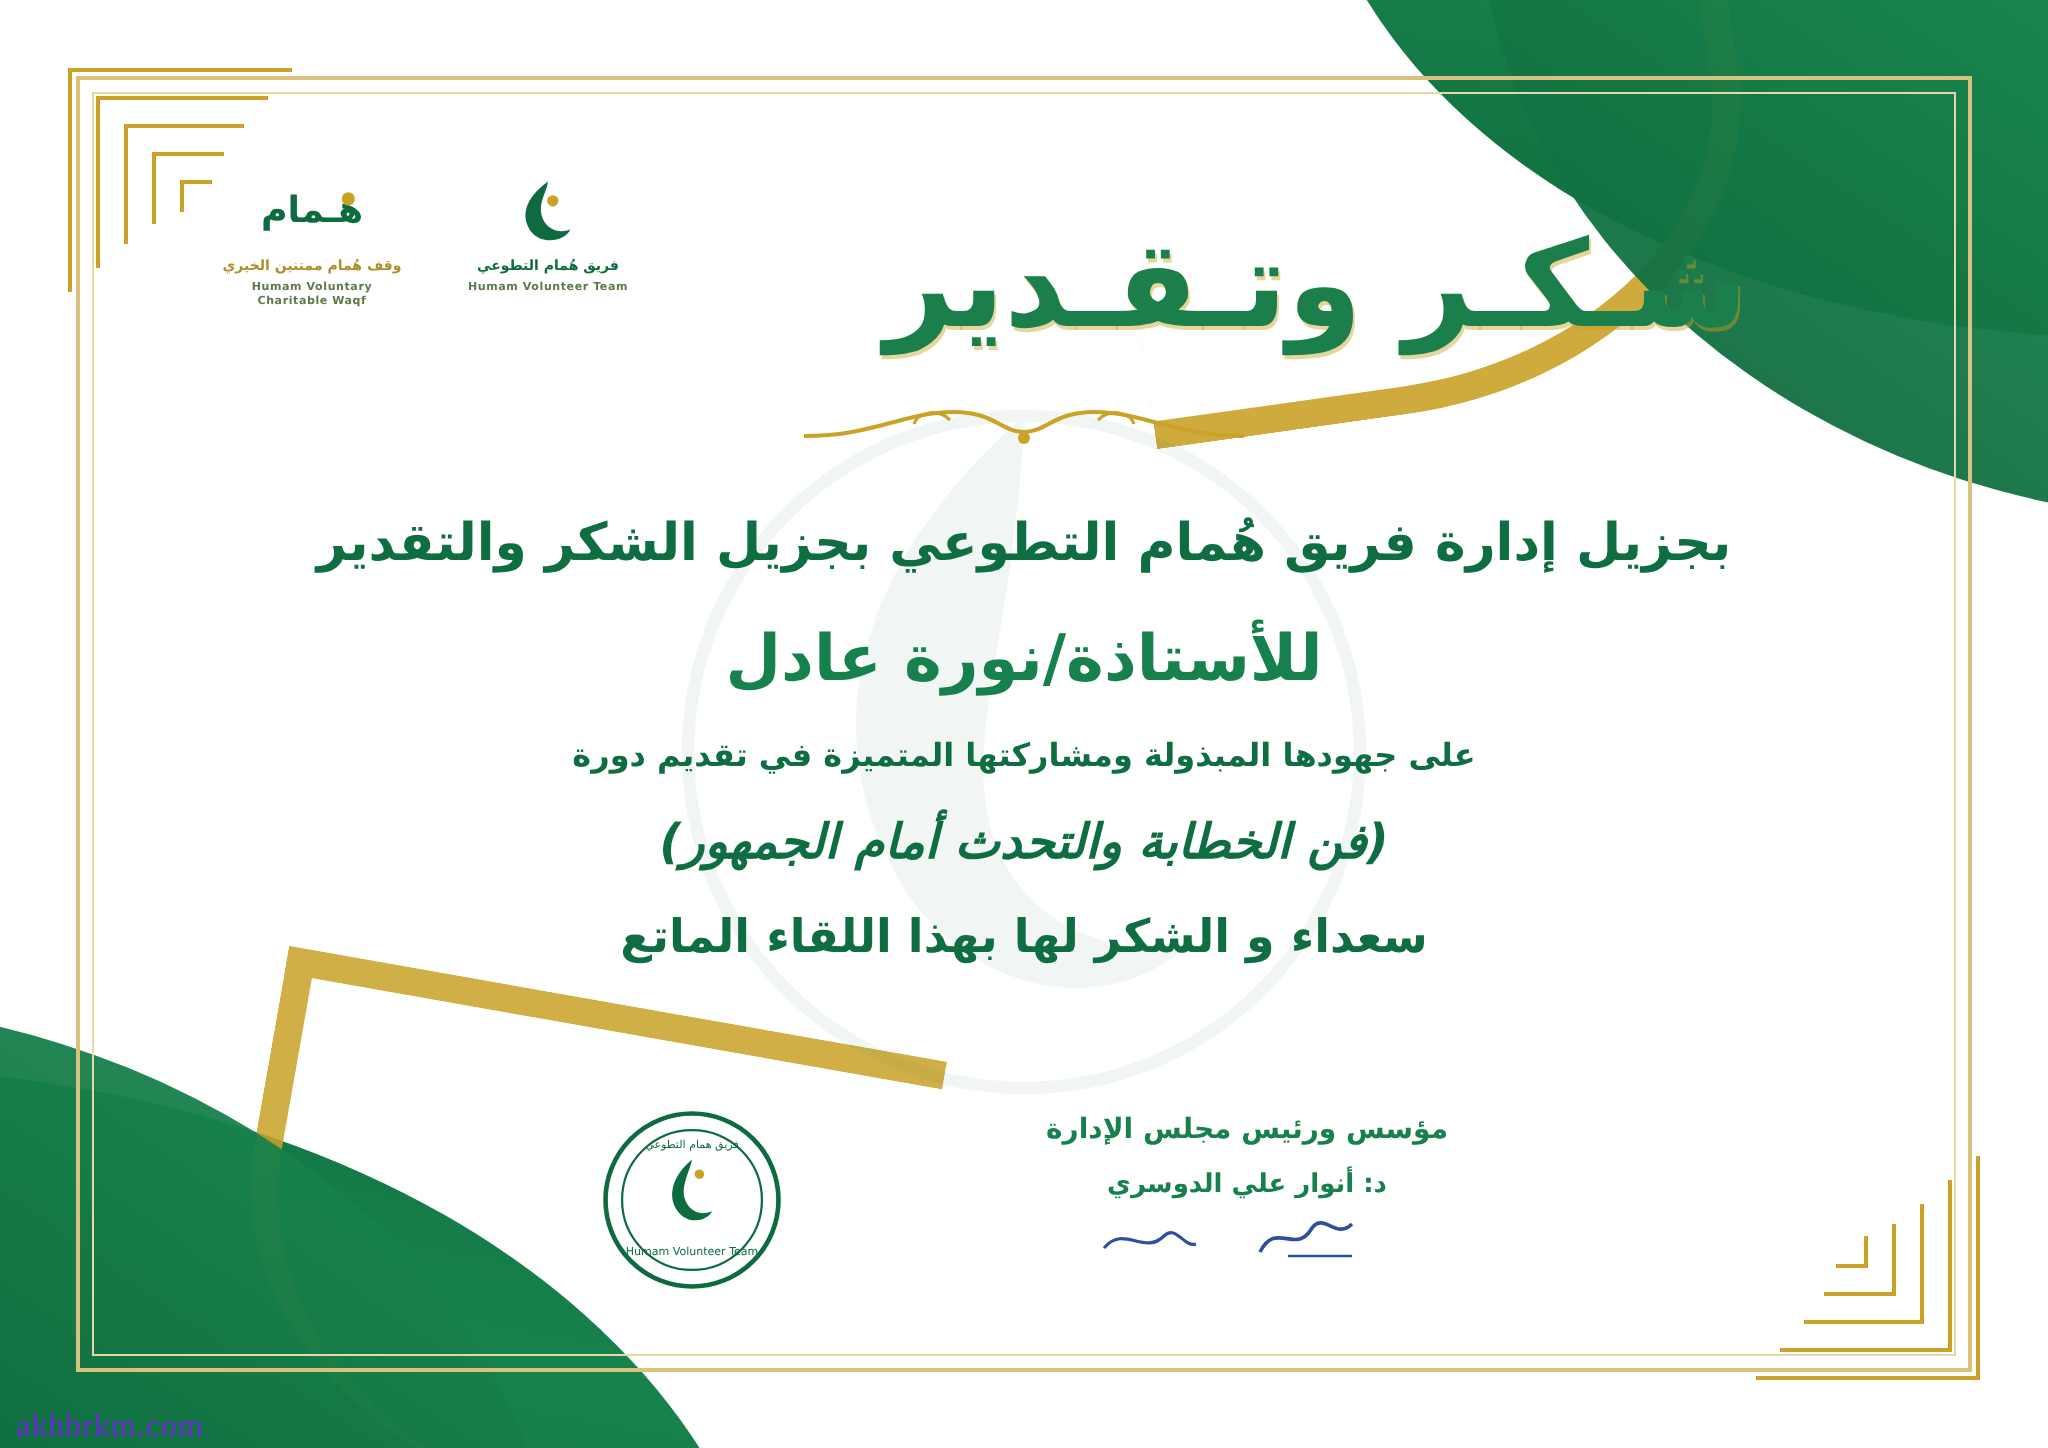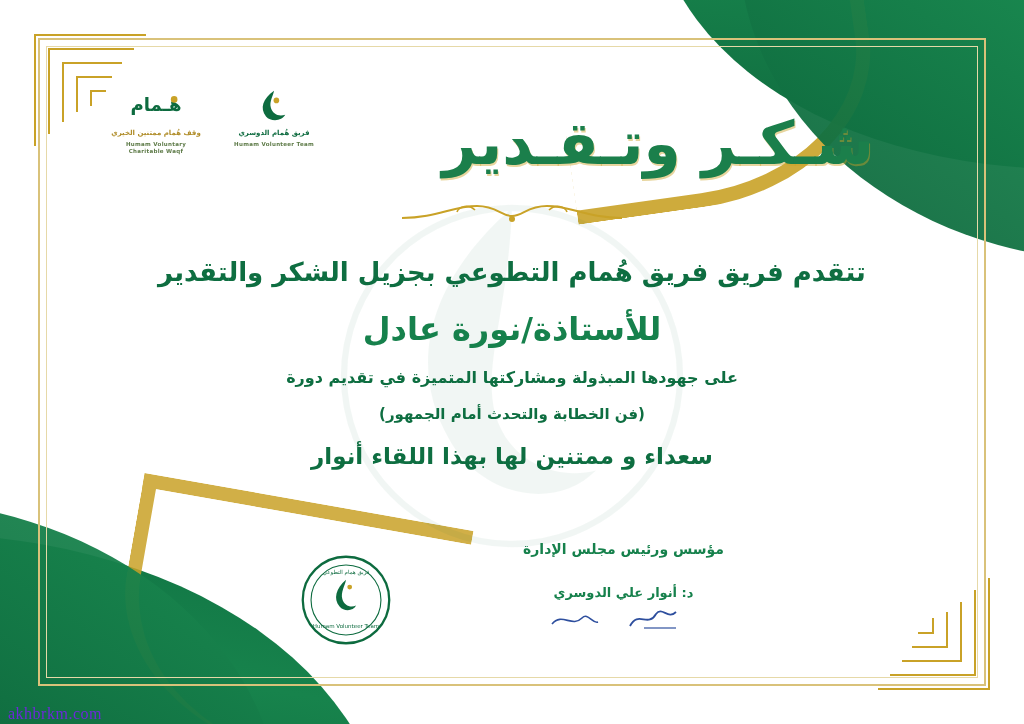--- a/index.html
+++ b/index.html
@@ -196,34 +196,34 @@
   }
   .line {
     color: #0e6e41;
     font-weight: bold;
     margin: 13px 0;
     line-height: 1.5;
   }
   .l-1 { font-size: 26px; }
   .l-2 { font-size: 32px; color: #16814c; }
   .l-3 { font-size: 16px; }
-  .l-4 { font-size: 15px; }
+  .l-4 { font-size: 24px; font-style: italic; }
   .l-5 { font-size: 23px; }
   .l-6 { font-size: 23px; }
 
   
   .signature {
     position: absolute;
     bottom: 92px;
     right: 300px;
     text-align: center;
     direction: rtl;
     color: #16814c;
   }
-  .sig-role { font-size: 14px; font-weight: bold; margin-bottom: 28px; }
+  .sig-role { font-size: 14px; font-weight: bold; margin-bottom: 12px; }
   .sig-name { font-size: 13px; font-weight: bold; }
   .sig-scribble { margin-top: 6px; height: 26px; color: #2e4f9e; }
 
   
   .seal {
     position: absolute;
     bottom: 78px;
     left: 300px;
     width: 92px;
     height: 92px;
@@ -285,21 +285,21 @@
   </div>
 
   <div class="logos">
     <div class="logo-block">
       <div class="logo-mark">
         <svg viewBox="0 0 60 46" width="48" height="38" aria-hidden="true">
           <path d="M30 4 C16 14, 12 26, 20 36 C26 43, 40 42, 44 34 C36 37, 28 33, 26 25 C24 17, 29 11, 30 4 Z" fill="#0d6b3f"></path>
           <circle cx="33" cy="16" r="3.5" fill="#c9a227"></circle>
         </svg>
       </div>
-      <div class="logo-cap">فريق هُمام الدوسري</div>
+      <div class="logo-cap">فريق هُمام التطوعي</div>
       <div class="logo-cap en">Humam Volunteer Team</div>
     </div>
 
     <div class="logo-block">
       <div class="logo-mark">
         <svg viewBox="0 0 80 40" width="66" height="34" aria-hidden="true">
           <text x="40" y="26" font-size="22" font-family="DejaVu Sans, sans-serif" font-weight="bold" text-anchor="middle" fill="#0d6b3f">هـمام</text>
           <circle cx="62" cy="12" r="4" fill="#c9a227"></circle>
         </svg>
       </div>
@@ -313,25 +313,25 @@
   <div class="title-flourish">
     <svg width="230" height="26" viewBox="0 0 230 26" aria-hidden="true">
       <path d="M5 18 C40 18, 55 6, 80 6 C100 6, 104 16, 115 16 C126 16, 130 6, 150 6 C175 6, 190 18, 225 18" fill="none" stroke="#c9a227" stroke-width="2"></path>
       <circle cx="115" cy="19" r="3" fill="#c9a227"></circle>
       <path d="M78 10 C72 4, 62 6, 60 12" fill="none" stroke="#c9a227" stroke-width="1.6"></path>
       <path d="M152 10 C158 4, 168 6, 170 12" fill="none" stroke="#c9a227" stroke-width="1.6"></path>
     </svg>
   </div>
 
   <div class="body-text">
-    <div class="line l-1">تتقدم فريق فريق هُمام التطوعي بجزيل الشكر والتقدير</div>
+    <div class="line l-1">بجزيل إدارة فريق هُمام التطوعي بجزيل الشكر والتقدير</div>
     <div class="line l-2">للأستاذة/نورة عادل</div>
     <div class="line l-3">على جهودها المبذولة ومشاركتها المتميزة في تقديم دورة</div>
     <div class="line l-4">(فن الخطابة والتحدث أمام الجمهور)</div>
-    <div class="line l-6">سعداء و ممتنين لها بهذا اللقاء أنوار</div>
+    <div class="line l-6">سعداء و الشكر لها بهذا اللقاء الماتع</div>
   </div>
 
   <div class="signature">
     <div class="sig-role">مؤسس ورئيس مجلس الإدارة</div>
     <div class="sig-name">د: أنوار علي الدوسري</div>
     <div class="sig-scribble">
       <svg width="160" height="26" viewBox="0 0 160 26" aria-hidden="true">
         <path d="M8 18 C18 6, 28 22, 38 12 C44 6, 48 18, 54 16" fill="none" stroke="#2e4f9e" stroke-width="1.6"></path>
         <path d="M86 20 C94 4, 104 22, 112 8 C118 0, 124 14, 132 6" fill="none" stroke="#2e4f9e" stroke-width="1.8"></path>
         <path d="M100 22 L132 22" fill="none" stroke="#2e4f9e" stroke-width="1.2"></path>

